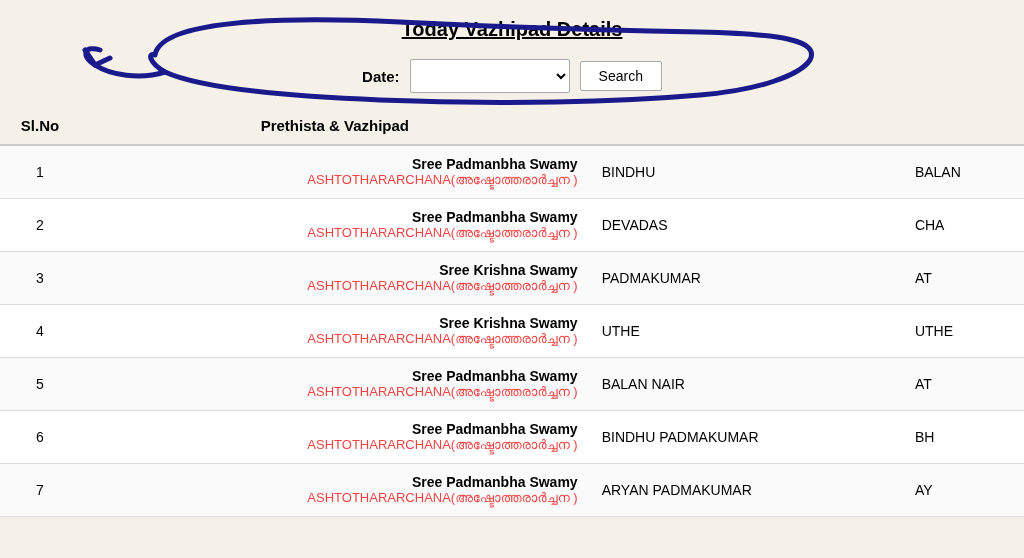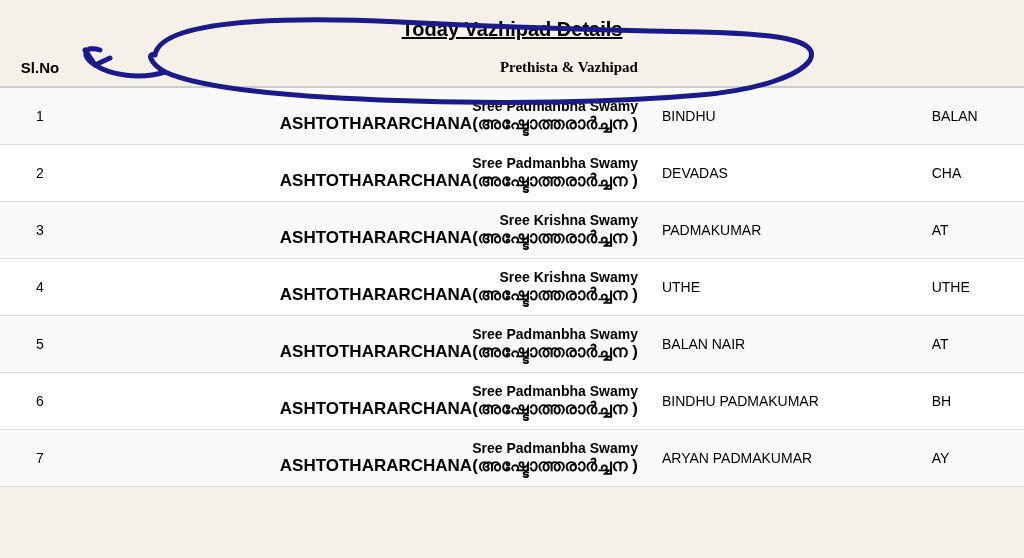--- a/index.html
+++ b/index.html
@@ -96,22 +96,21 @@
       color: #000;
       margin-left: 32px;
     }
 
     thead th:first-child {
       text-align: center;
       width: 80px;
     }
 
     thead th:nth-child(2) {
-      text-align: right;
-      font-family: Liberation Serif, serif;
+      text-align: center;
     }
 
     tbody tr {
       background-color: #fff;
       border-bottom: 1px solid #ddd;
     }
 
     tbody tr:nth-child(odd) {
       background-color: #fafafa;
     }
@@ -131,24 +130,23 @@
     tbody td:nth-child(2) {
       text-align: right;
     }
 
     .vazhipad-name {
       font-weight: bold;
       display: block;
     }
 
     .vazhipad-type {
-      font-size: 17px;
+      font-size: 13px;
       display: block;
-      color: #000000;
-      font-weight: bold;
+      color: #ef4444;
     }
 
     
     .annotation-svg {
       position: absolute;
       top: 0;
       left: 0;
       width: 1024px;
       height: 200px;
       pointer-events: none;
@@ -165,20 +163,27 @@
 
     <path d="M 165 72 C 140 80, 110 75, 95 65 C 80 55, 85 45, 100 50" fill="none" stroke="#1a1a8c" stroke-width="5" stroke-linecap="round"></path>
 
     <path d="M 95 65 L 85 50 M 95 65 L 110 58" fill="none" stroke="#1a1a8c" stroke-width="5" stroke-linecap="round"></path>
   </svg>
 
   <div class="header-section">
     <h1 class="page-title">Today Vazhipad Details</h1>
   </div>
 
+  <div class="search-bar">
+    <label class="date-label">Date:</label>
+    <select class="date-select">
+      <option value=""></option>
+    </select>
+    <button class="search-button">Search</button>
+  </div>
 
   <div class="table-wrapper">
     <table>
       <thead>
         <tr>
           <th>Sl.No</th>
           <th>Prethista &amp; Vazhipad</th>
           <th></th>
           <th></th>
         </tr>

